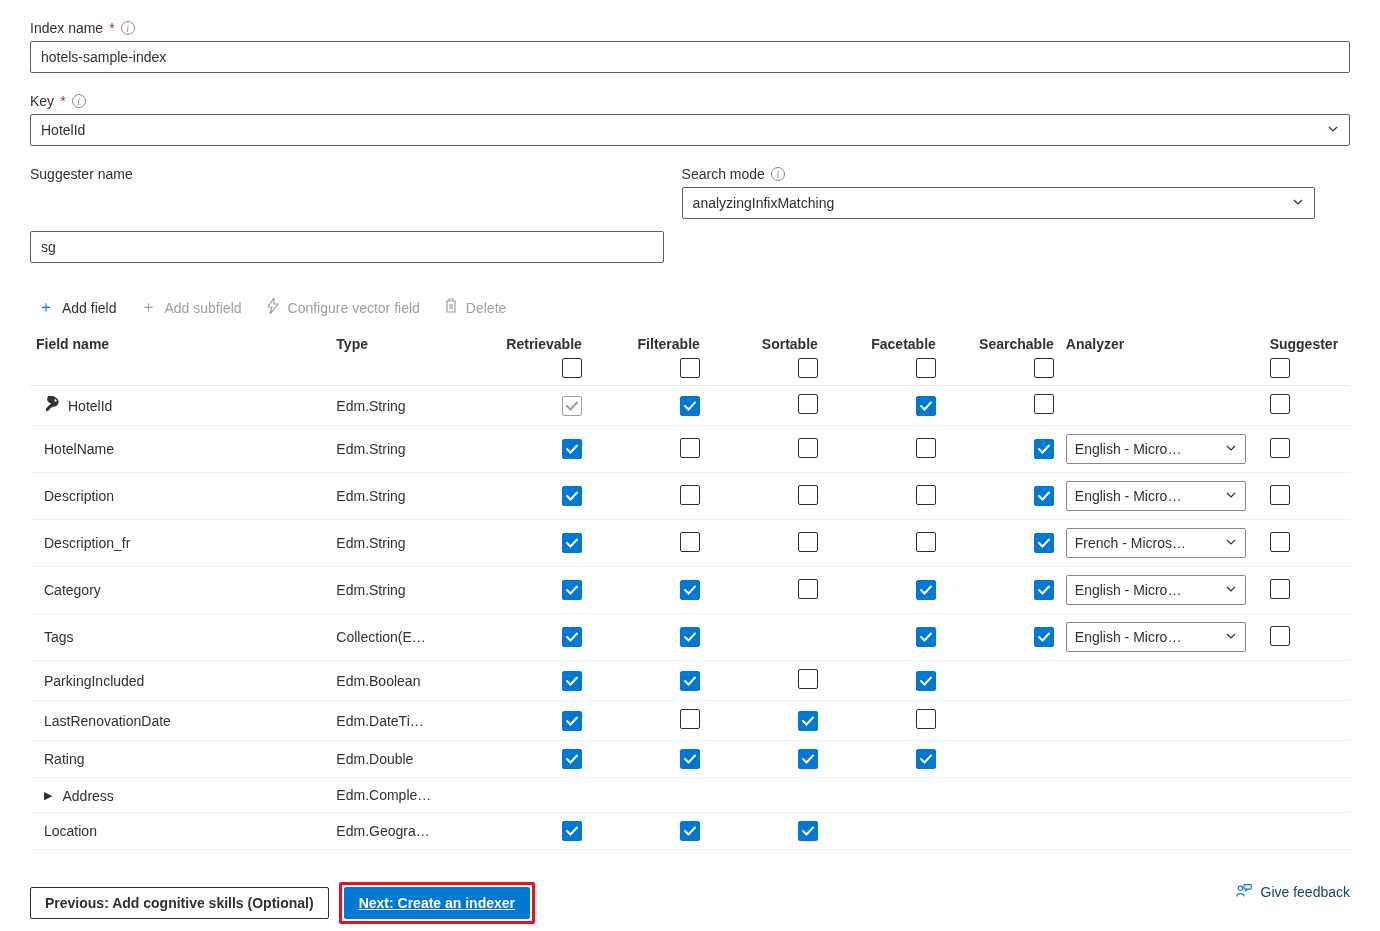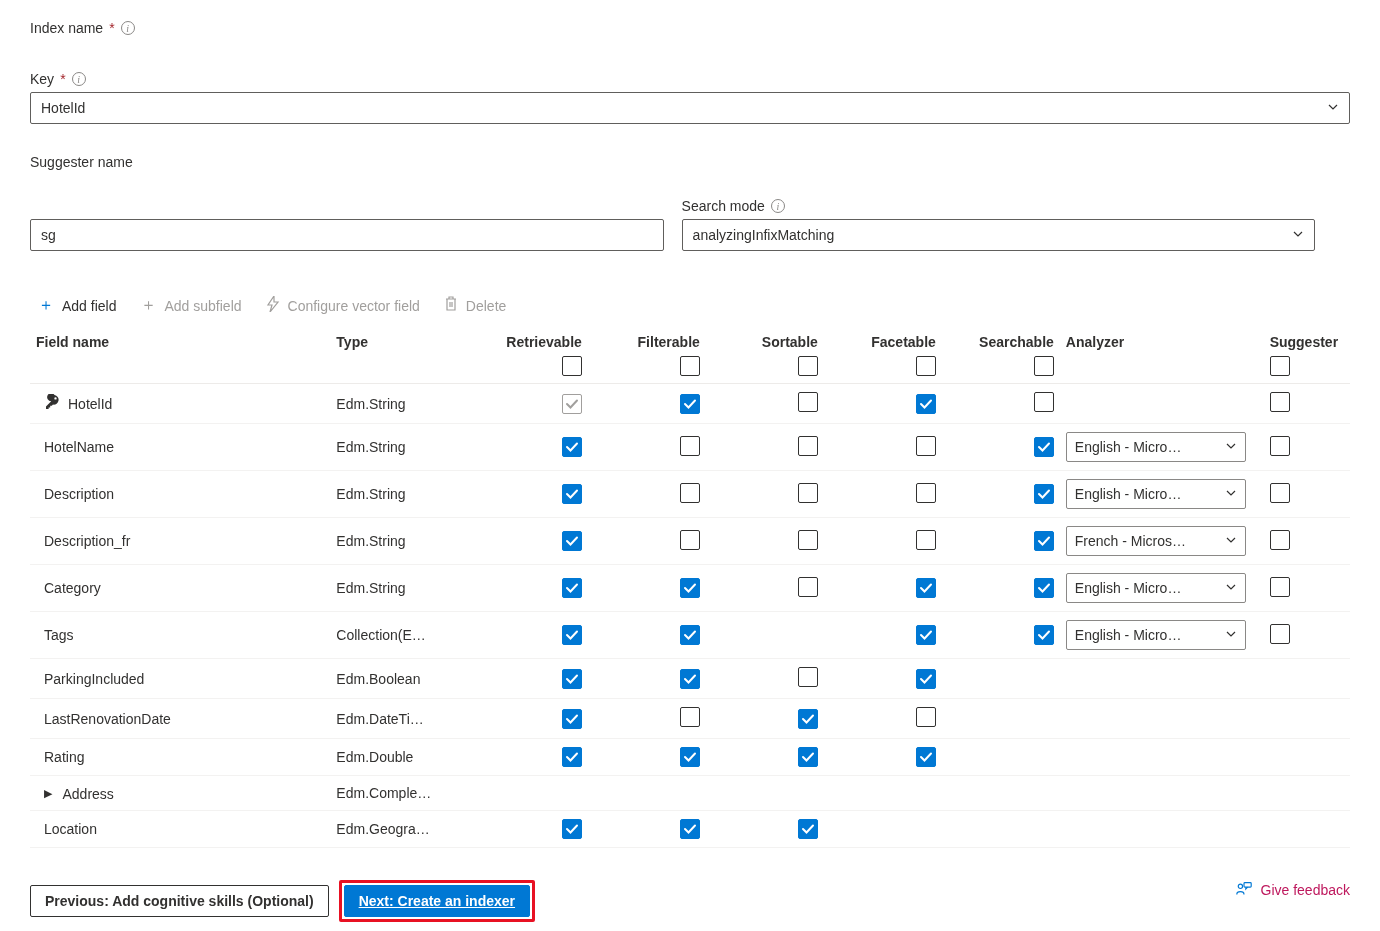--- a/index.html
+++ b/index.html
@@ -3,21 +3,21 @@
 <meta charset="utf-8">
 <style>
   * { box-sizing: border-box; margin: 0; padding: 0; }
   body {
     font-family: "Segoe UI", -apple-system, BlinkMacSystemFont, sans-serif;
     font-size: 14px;
     color: #323130;
     background: #fff;
     padding: 20px 30px;
   }
-  .form-row { display: flex; gap: 18px; margin-bottom: 30px; align-items: flex-end; }
+  .form-row { display: flex; gap: 18px; margin-bottom: 20px; }
   .form-group { flex: 1; display: flex; flex-direction: column; }
   .label-row { display: flex; align-items: center; gap: 6px; margin-bottom: 5px; font-size: 14px; color: #323130;}
   .req { color: #a4262c; }
   .info-icon {
     width: 14px; height: 14px; border: 1px solid #8a8886; border-radius: 50%;
     display: inline-flex; align-items: center; justify-content: center;
     font-size: 10px; color: #8a8886; font-style: italic; font-family: serif;
   }
   .text-input, .select-input {
     border: 1px solid #605e5c; border-radius: 2px; height: 32px;
@@ -75,33 +75,34 @@
     margin-top: 28px; padding-top: 4px;
   }
   .footer-left { display: flex; gap: 10px; align-items: center; }
   .btn {
     height: 32px; padding: 0 14px; border-radius: 2px; font-size: 14px; font-weight: 600;
     display: inline-flex; align-items: center; cursor: pointer;
   }
   .btn.secondary { background: #fff; border: 1px solid #323130; color: #323130; }
   .btn.primary { background: #0078d4; border: 1px solid #0078d4; color: #fff; text-decoration: underline; }
   .highlight-ring { border: 3px solid #e81123; padding: 2px; border-radius: 2px; }
-  .feedback { color: #be185d; display: inline-flex; align-items: center; gap: 8px; cursor: pointer; }
+  .feedback { color: #0c4a6e; display: inline-flex; align-items: center; gap: 8px; cursor: pointer; }
   .feedback svg { width: 18px; height: 18px; }
 </style>
 </head>
 <body>
 
 <div class="form-row">
   <div class="form-group">
     <div class="label-row">
       <span>Index name</span>
       <span class="req">*</span>
       <span class="info-icon">i</span>
     </div>
+    <input class="text-input" type="text" value="hotels-sample-index" style="">
   </div>
 </div>
 
 <div class="form-row">
   <div class="form-group">
     <div class="label-row">
       <span>Key</span>
       <span class="req">*</span>
       <span class="info-icon">i</span>
     </div>

